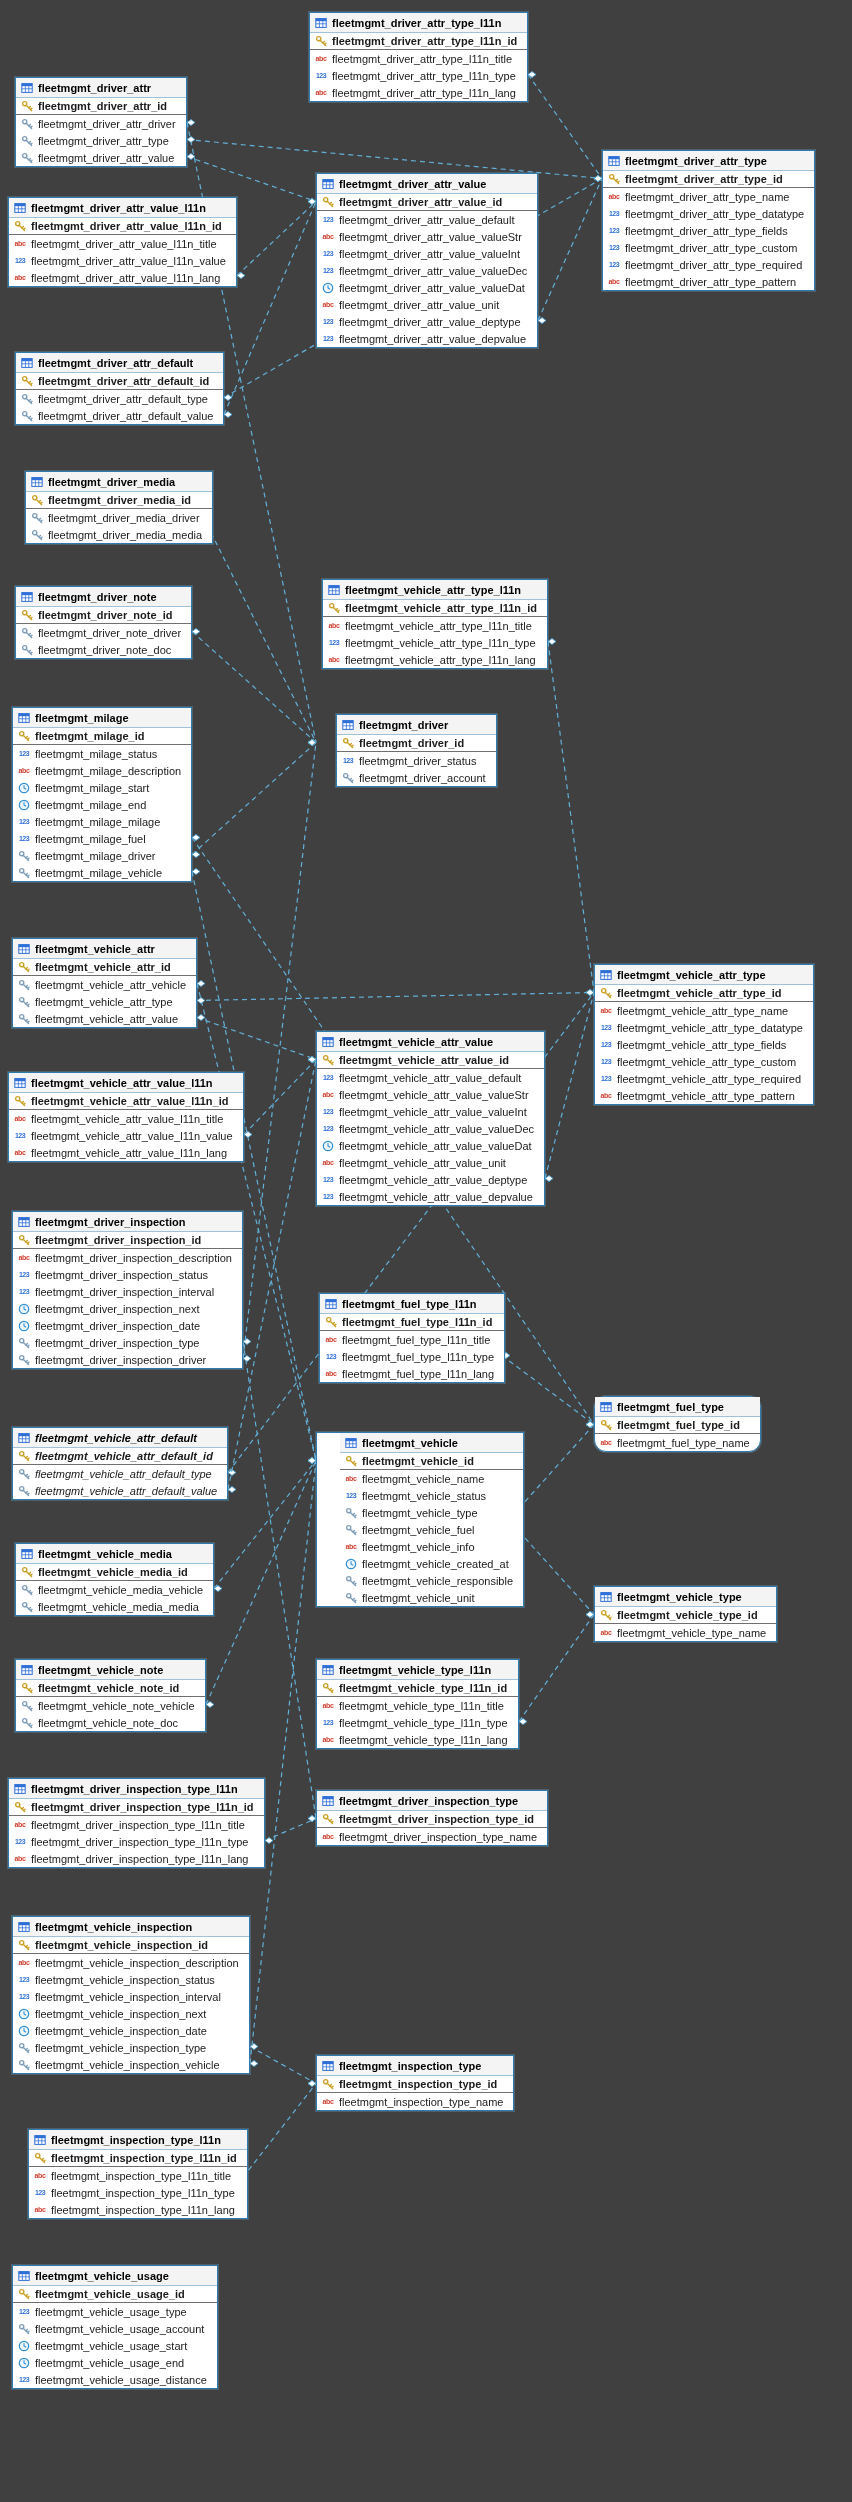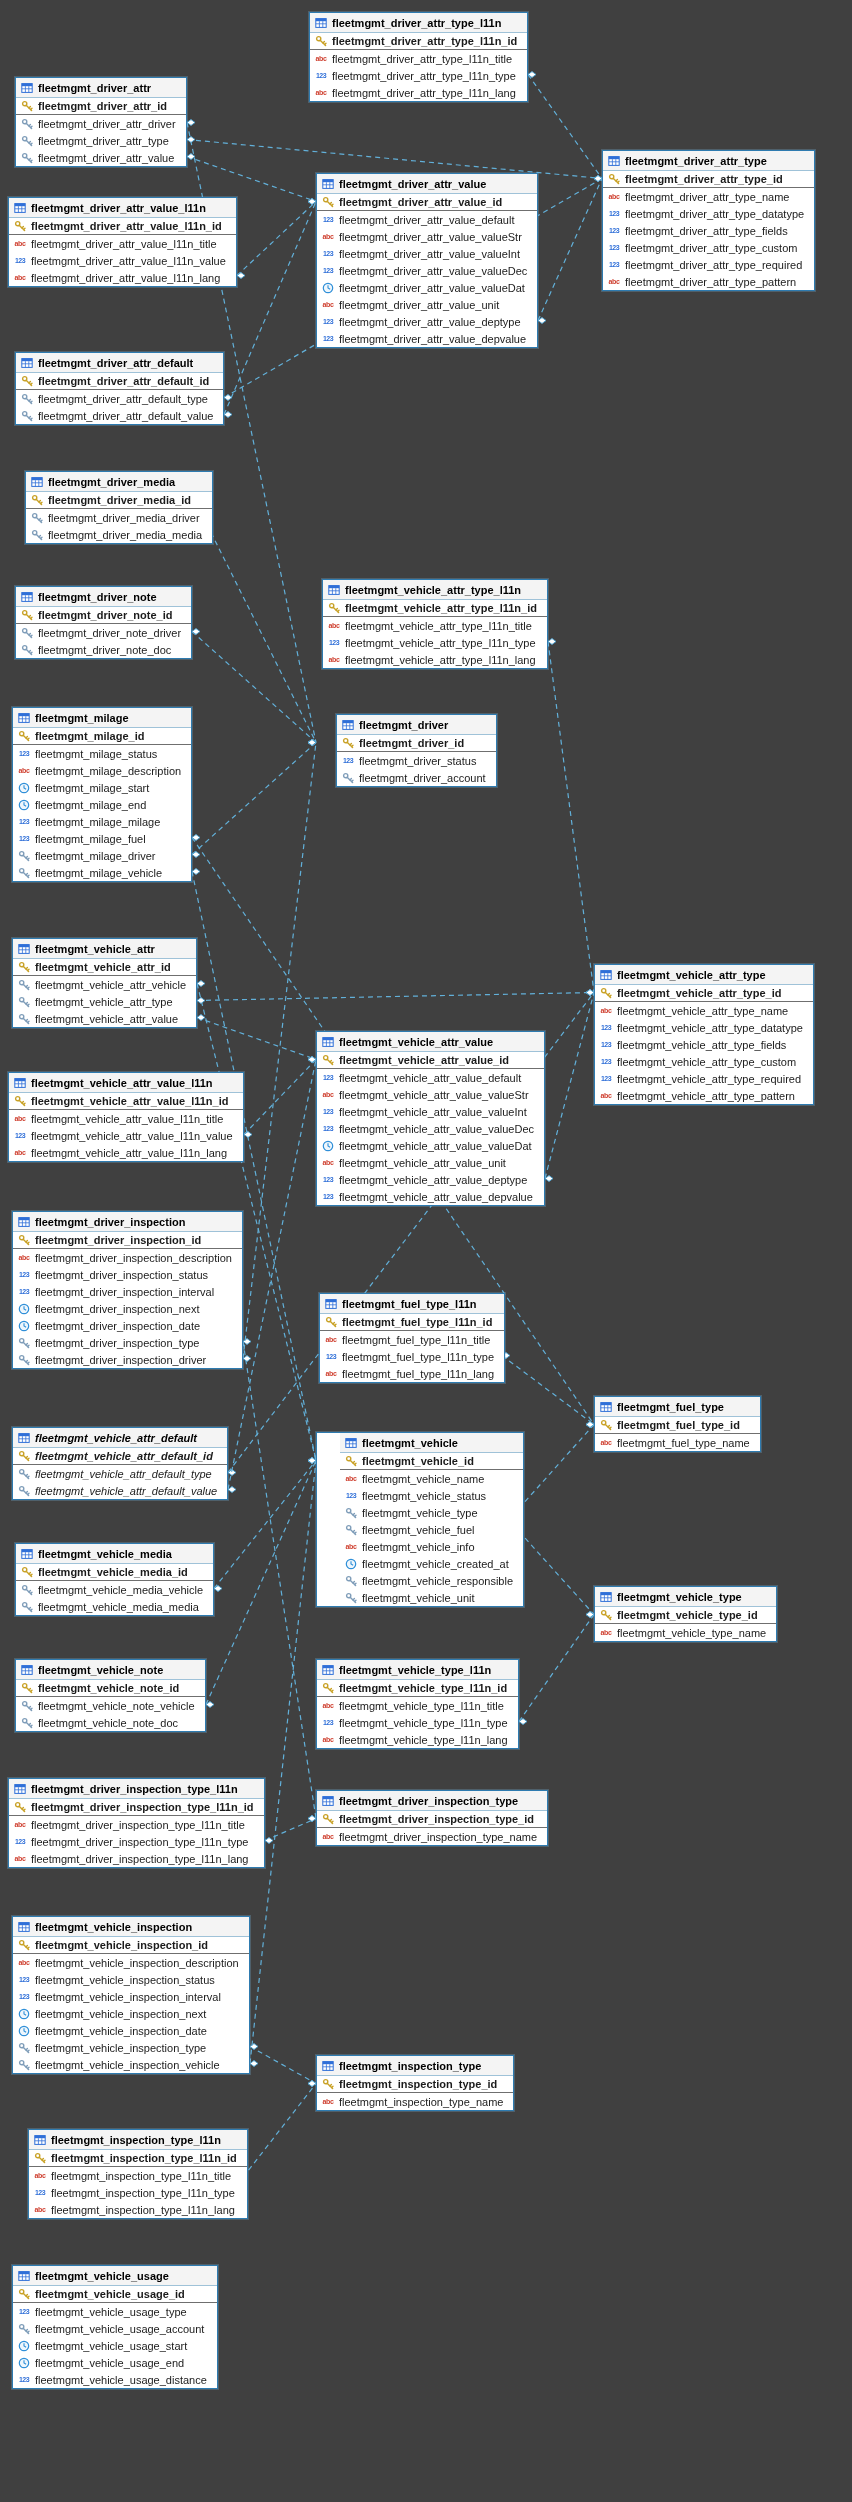--- a/index.html
+++ b/index.html
@@ -1051,21 +1051,21 @@
       </div>
       <div class="trow">
         <span class="cicon ic-num">123</span>
         <span>fleetmgmt_fuel_type_l11n_type</span>
       </div>
       <div class="trow">
         <span class="cicon ic-str">abc</span>
         <span>fleetmgmt_fuel_type_l11n_lang</span>
       </div>
     </div>
-    <div class="table" style="left: 594px; top: 1396px;">
+    <div class="table" style="left: 594px; top: 1396px; border-radius: 12px;">
       <div class="thead">
         <span class="cicon">
           <svg width="12" height="12" viewBox="0 0 12 12">
             <rect x="0.8" y="1.6" width="10.4" height="8.8" fill="#ffffff" stroke="#2f6fd8" stroke-width="1"></rect>
             <rect x="0.8" y="1.6" width="10.4" height="2.6" fill="#2f6fd8"></rect>
             <path d="M0.8 6.8 H11.2 M4.4 4.2 V10.4 M7.8 4.2 V10.4" stroke="#2f6fd8" stroke-width="0.8" fill="none"></path>
           </svg>
         </span>
         <span>fleetmgmt_fuel_type</span>
       </div>

